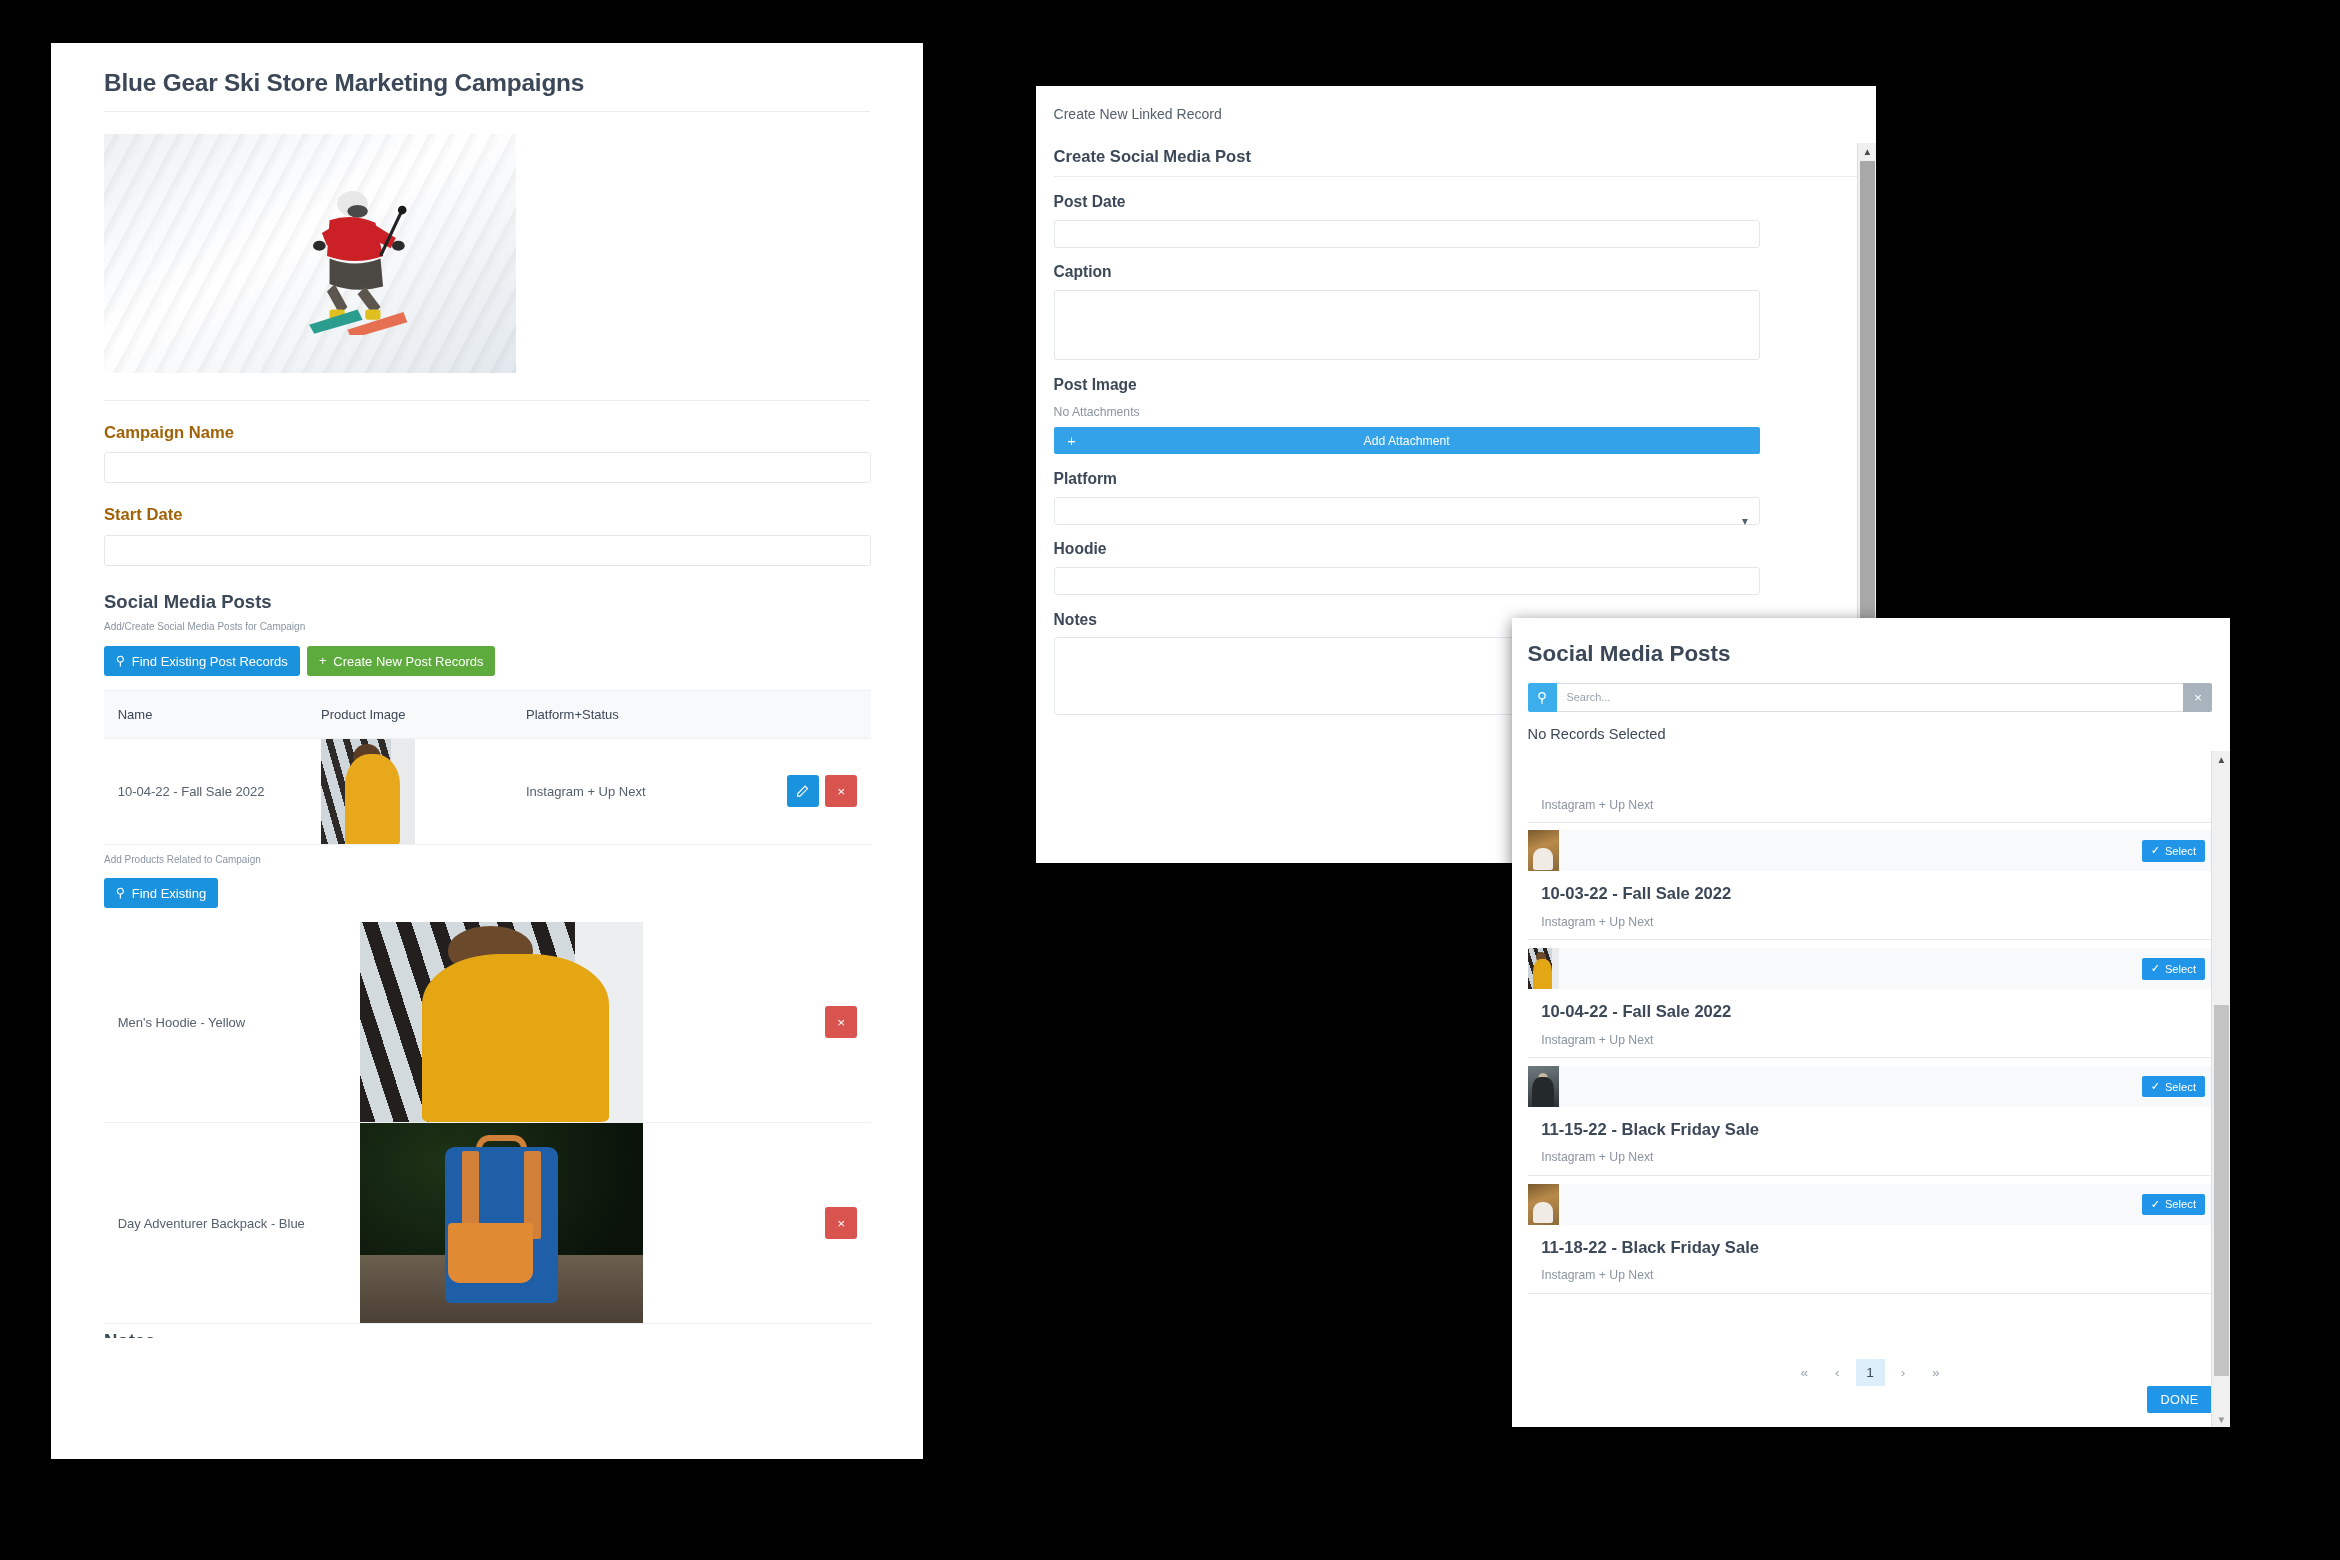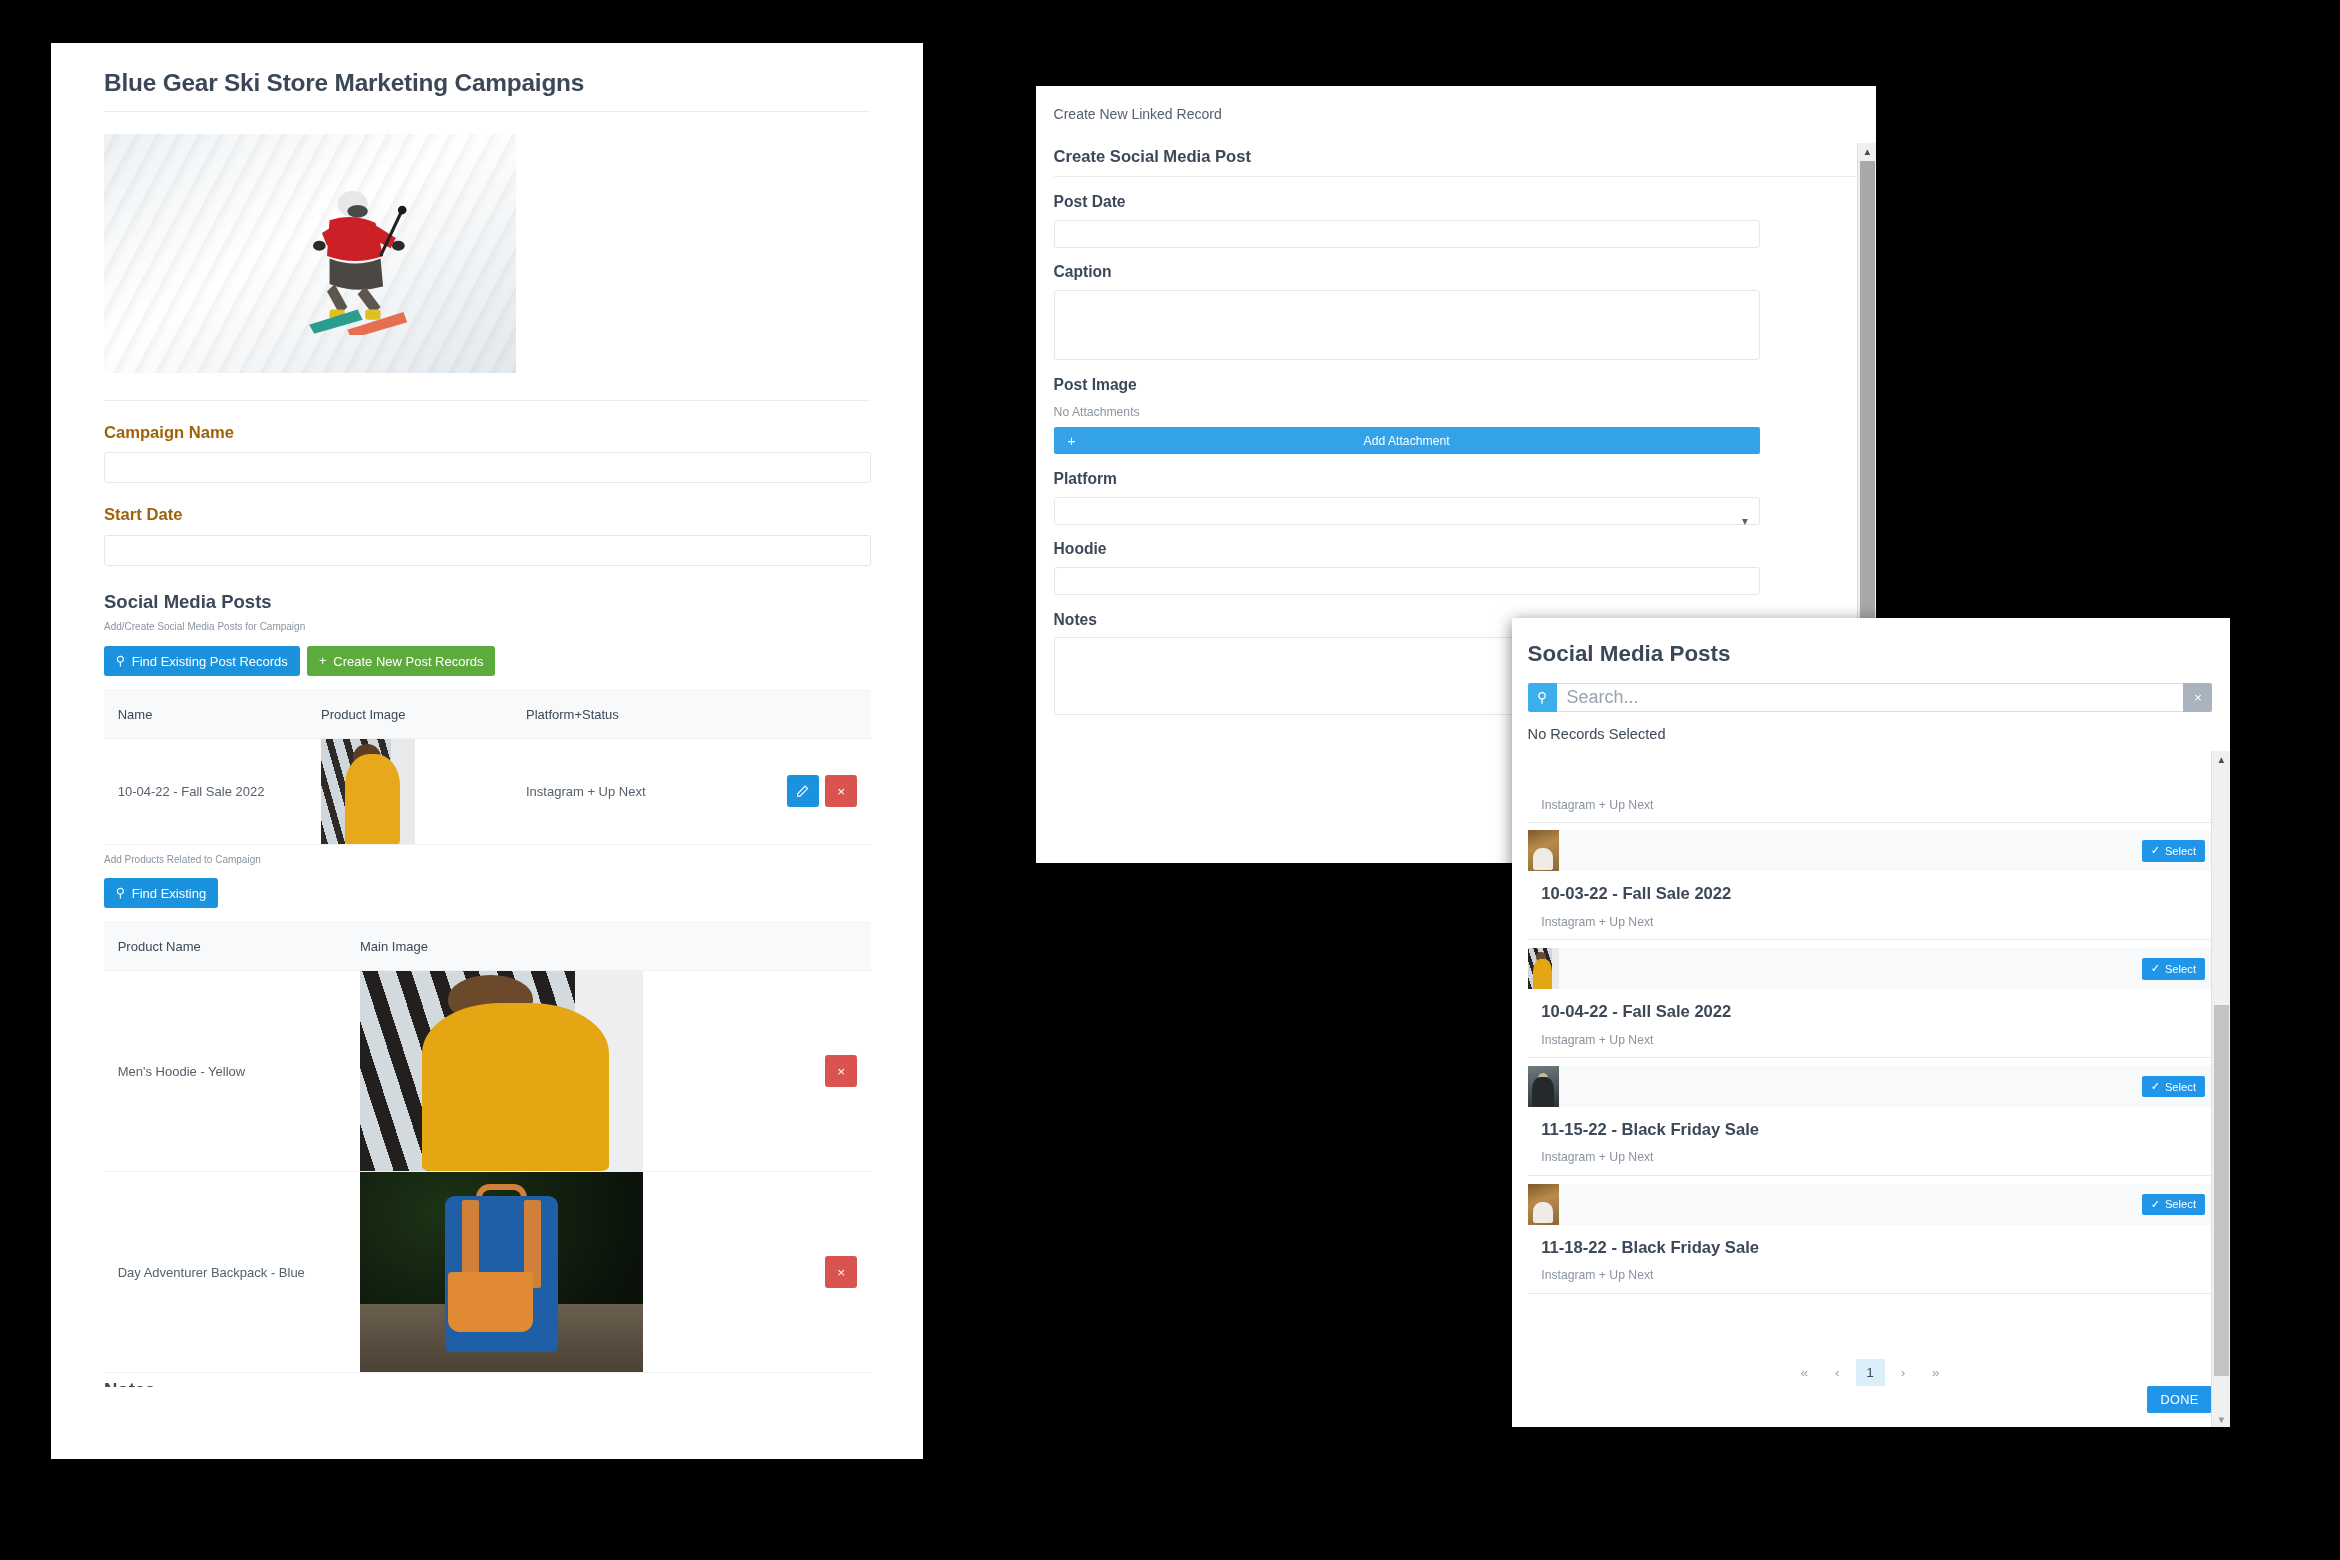--- a/index.html
+++ b/index.html
@@ -232,21 +232,21 @@
     padding: 23.4px 0 0 15.6px;
   }
   .search-row { display:flex; align-items:stretch; margin:15.6px 17.6px 0 15.6px; }
   .search-ico {
     width:29px; background:#3daeec; color:#fff; display:flex;
     align-items:center; justify-content:center; font-size:13.7px;
     border-radius:2px 0 0 2px;
   }
   .search-input {
     flex:1; height:29px; border:1px solid #d9dee3; border-left:0; border-right:0;
-    font-size:18px; padding:0 9.8px; color:#3c4858;
+    font-size:11px; padding:0 9.8px; color:#3c4858;
     font-family:"Liberation Sans", sans-serif;
   }
   .search-input::placeholder { color:#9aa3ad; }
   .search-clear {
     width:29px; background:#a8b3bd; color:#fff; border:0; cursor:pointer;
     display:flex; align-items:center; justify-content:center; font-size:13.7px;
     border-radius:0 2px 2px 0;
   }
   .no-records { font-size:14.6px; color:#3c4858; margin:13.7px 0 0 15.6px; }
 
@@ -398,26 +398,20 @@
     <div class="sec-sub">Add Products Related to Campaign</div>
 
     <div class="btn-row">
       <button class="btn btn-blue">
         <span class="gi">⚲</span>
         <span>Find Existing</span>
       </button>
     </div>
 
     <div class="tbl">
-      <div class="tbl-head">
-        <div class="c-name" style="width:256px">Product Name</div>
-        <div class="c-img">Main Image</div>
-        <div class="c-plat"></div>
-        <div class="c-act"></div>
-      </div>
 
       <div class="tbl-row">
         <div class="c-name" style="width:256px">Men's Hoodie - Yellow</div>
         <div class="c-img">
           <div class="prod-img-hoodie">
             <div class="bld2"></div>
             <div class="wall2"></div>
             <div class="head2"></div>
             <div class="body2"></div>
           </div>

